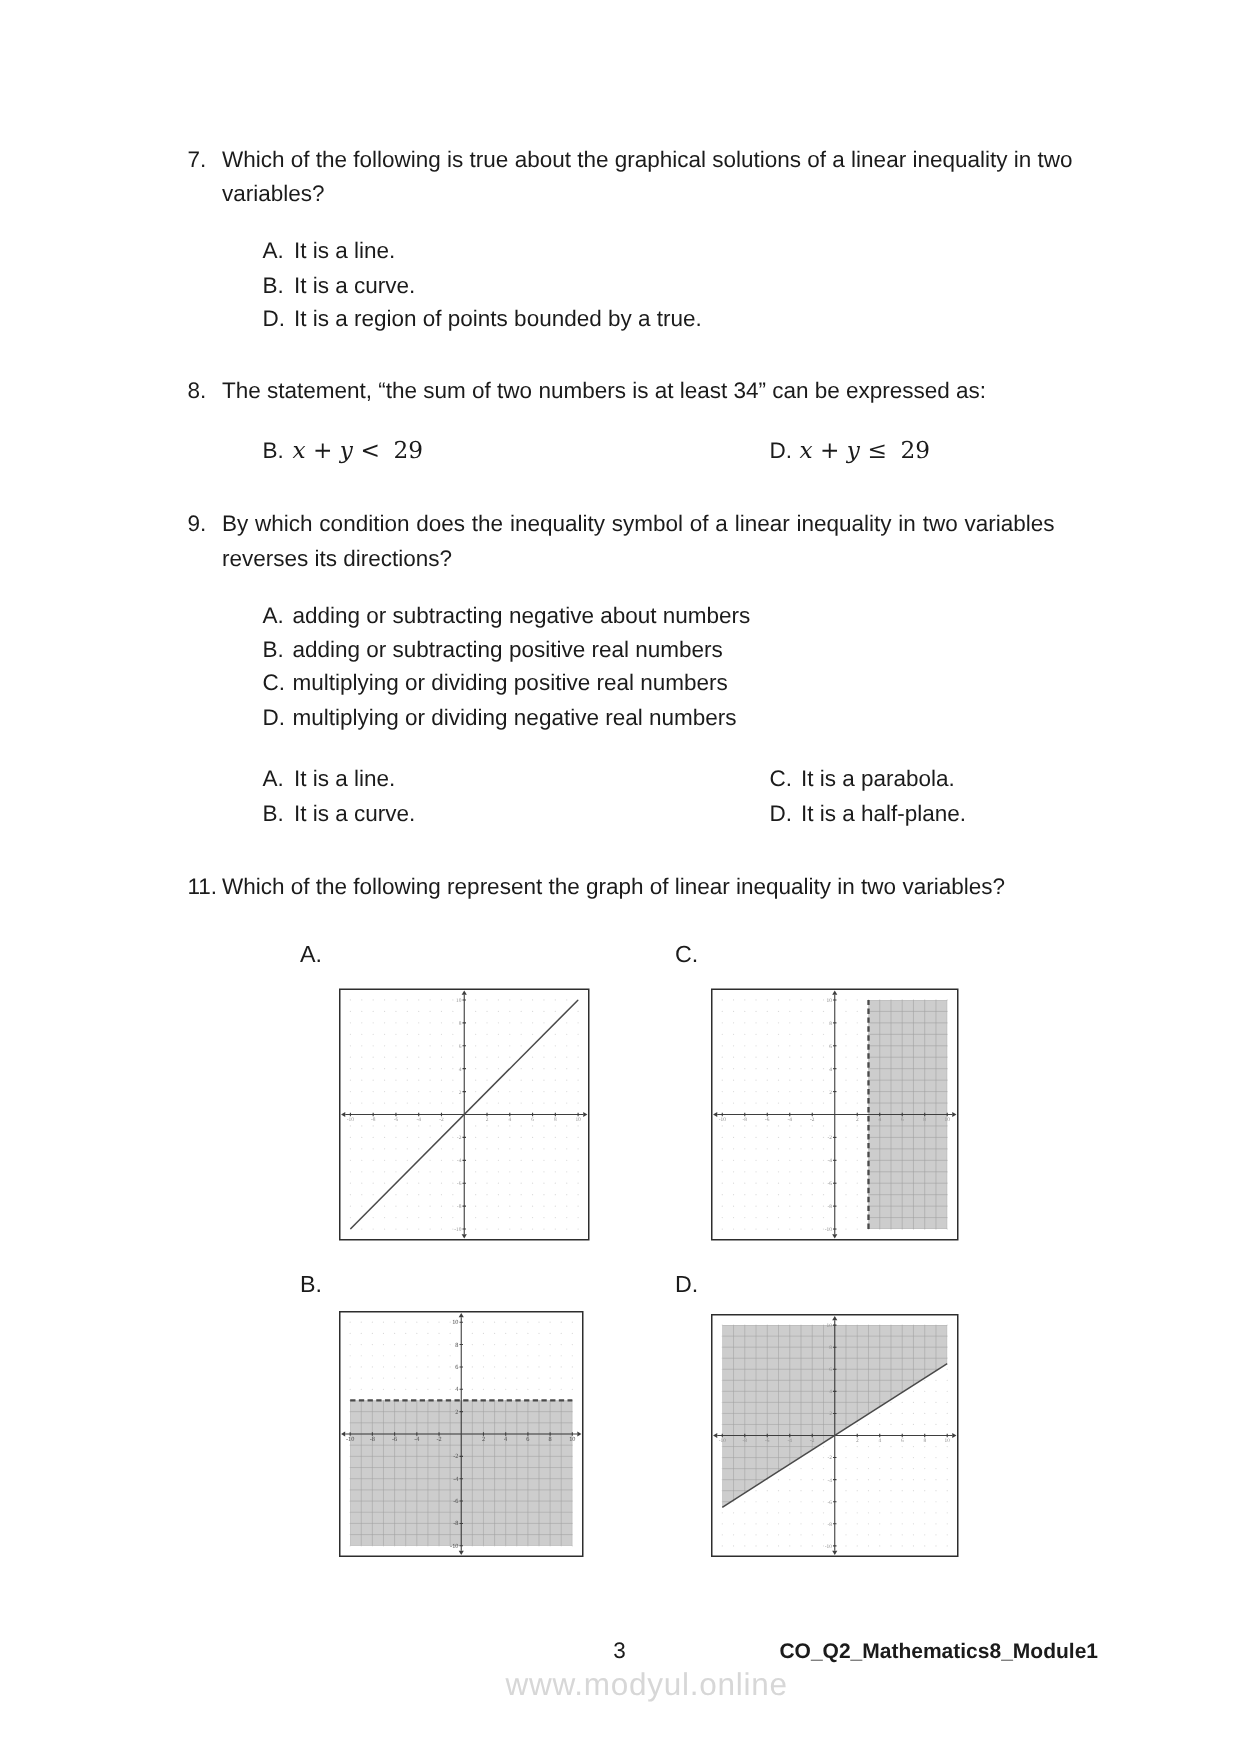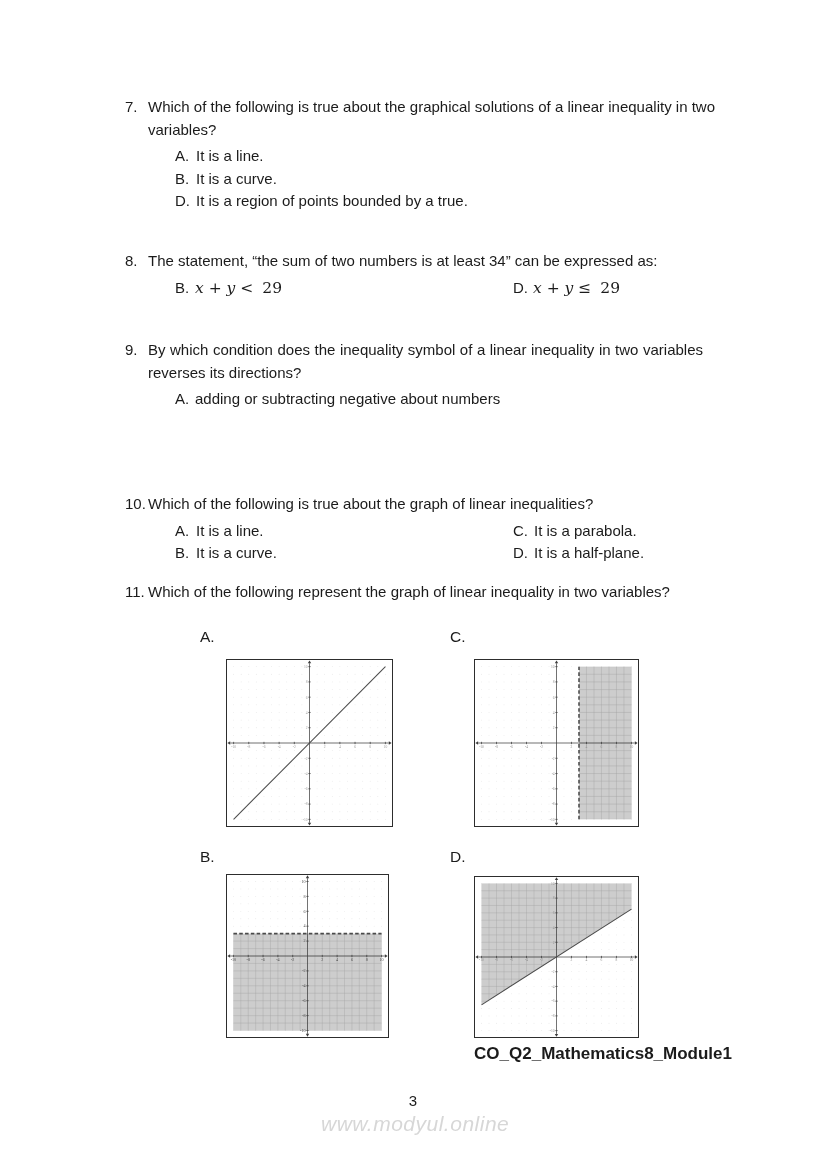--- a/index.html
+++ b/index.html
@@ -6,34 +6,34 @@
   body{
     width:826px;height:1169px;position:relative;background:#ffffff;
     font-family:"Liberation Sans",sans-serif;color:#1b1b1b;
     overflow:hidden;
   }
   .q{position:absolute;font-size:15px;line-height:22.5px;}
   .q-head{display:flex;align-items:flex-start;}
   .q-num{flex:0 0 23px;}
   .q-text{flex:1;}
   .justify{text-align:justify;}
-  .opts{margin-left:50px;margin-top:4px;}
+  .opts{margin-left:50px;margin-top:16px;}
   .opt{white-space:nowrap;}
   .opt-row{display:flex;}
   .opt-row .col-left{width:338px;}
   .olabel{display:inline-block;min-width:21px;}
   .olabel-sm{display:inline-block;min-width:20px;}
   .math{font-family:"DejaVu Serif",serif;font-style:italic;font-size:15.5px;}
   .mval{font-family:"DejaVu Serif",serif;font-size:15.5px;margin-left:9px;}
   .graph-label{position:absolute;font-size:15.5px;color:#1b1b1b;}
   .graph-box{position:absolute;border:1.6px solid #2d2d2d;background:#ffffff;box-sizing:border-box;}
   .graph-box svg{display:block;width:100%;height:100%;}
   .footer-page{position:absolute;left:398px;top:1092px;width:30px;text-align:center;font-size:15px;}
-  .watermark{position:absolute;left:321px;top:1112px;font-size:21px;color:#d7d7d7;letter-spacing:.5px;z-index:0;font-style:italic;}
-  .footer-module{position:absolute;right:94px;top:1044px;font-size:17px;font-weight:bold;z-index:1;}
+  .watermark{position:absolute;left:337px;top:1112px;font-size:21px;color:#d7d7d7;letter-spacing:.5px;z-index:0;}
+  .footer-module{position:absolute;right:94px;top:1092px;font-size:14px;font-weight:bold;z-index:1;}
 </style>
 </head>
 <body>
 
 <section class="q" style="left:125px;top:96px;width:605px;">
   <div class="q-head">
     <span class="q-num">7.</span>
     <div class="q-text">Which of the following is true about the graphical solutions of a linear inequality in two variables?</div>
   </div>
   <div class="opts">
@@ -56,28 +56,27 @@
   </div>
 </section>
 
 <section class="q" style="left:125px;top:339px;width:578px;">
   <div class="q-head">
     <span class="q-num">9.</span>
     <div class="q-text justify">By which condition does the inequality symbol of a linear inequality in two variables reverses its directions?</div>
   </div>
   <div class="opts">
     <div class="opt"><span class="olabel-sm">A.</span><span>adding or subtracting negative about numbers</span></div>
+    <div class="opt"><span class="olabel-sm">B.</span><span>adding or subtracting positive real numbers</span></div>
+    <div class="opt"><span class="olabel-sm">C.</span><span>multiplying or dividing positive real numbers</span></div>
+    <div class="opt"><span class="olabel-sm">D.</span><span>multiplying or dividing negative real numbers</span></div>
   </div>
 </section>
 
 <section class="q" style="left:125px;top:493px;width:620px;">
-  <div class="q-head">
-    <span class="q-num">10.</span>
-    <div class="q-text">Which of the following is true about the graph of linear inequalities?</div>
-  </div>
   <div class="opts">
     <div class="opt-row">
       <div class="opt col-left"><span class="olabel">A.</span><span>It is a line.</span></div>
       <div class="opt"><span class="olabel">C.</span><span>It is a parabola.</span></div>
     </div>
     <div class="opt-row">
       <div class="opt col-left"><span class="olabel">B.</span><span>It is a curve.</span></div>
       <div class="opt"><span class="olabel">D.</span><span>It is a half-plane.</span></div>
     </div>
   </div>

